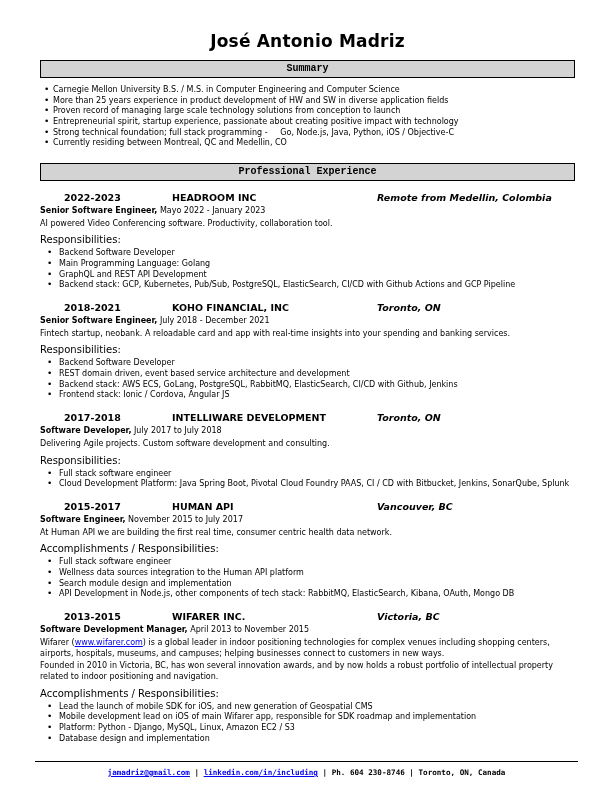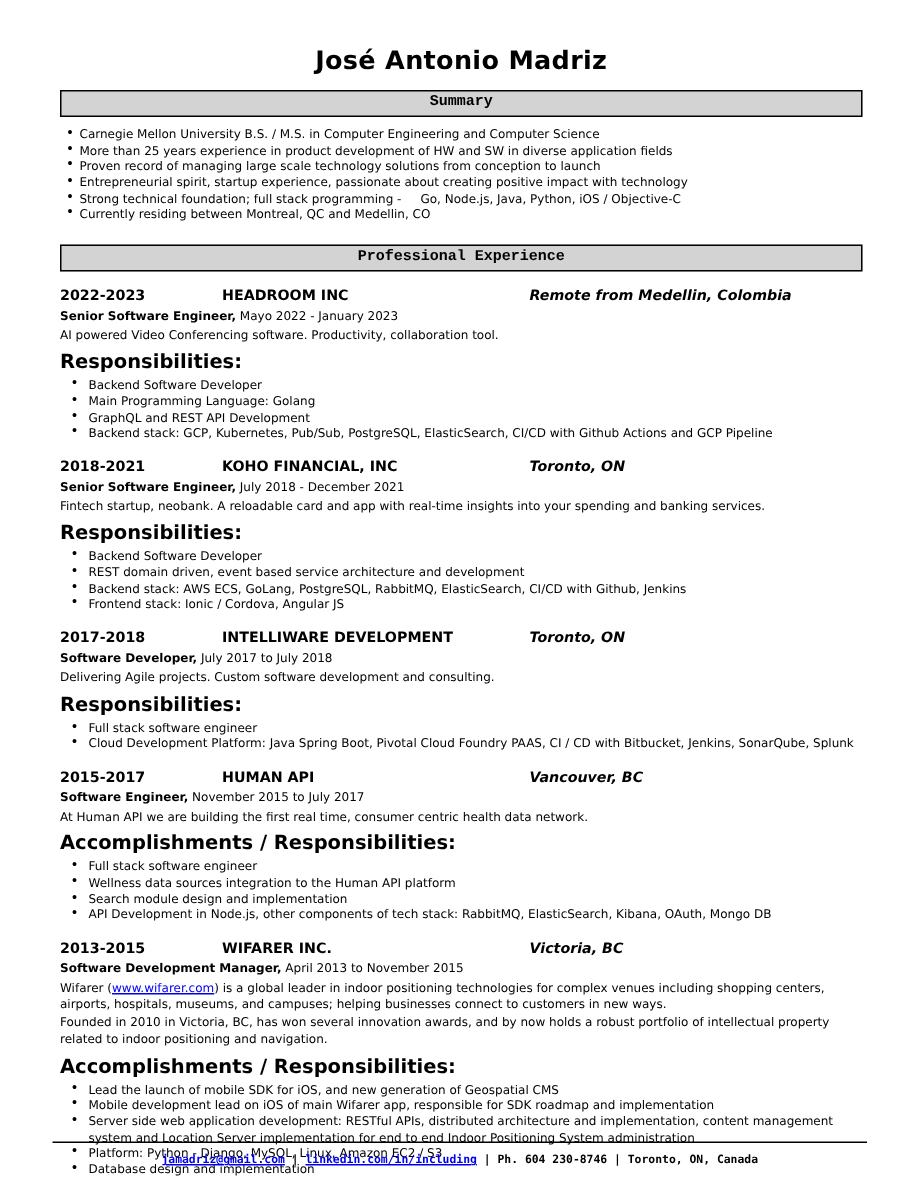--- a/index.html
+++ b/index.html
@@ -54,31 +54,32 @@
     font-size: 9px;
   }
   ul.summary-list li { padding-left: 13px; }
   ul.summary-list li::before { left: 4px; }
   .job { margin-top: 11px; margin-bottom: 9px; }
   .job-header {
     display: flex;
     font-size: 9.5px;
     font-weight: bold;
     line-height: 1.3;
+    margin-left: 24px;
   }
   .job-years  { width: 108px; flex: none; }
   .job-company{ width: 205px; flex: none; }
   .job-location { flex: 1; font-style: italic; }
   .job-role { margin-top: 2px; font-size: 8px; line-height: 1.32; }
   .job-role .role-bold { font-weight: bold; }
   .job-desc p { margin: 2px 0 0 0; font-size: 8px; line-height: 1.34; }
   .job-bullets-heading {
     margin-top: 5px;
-    font-size: 13px;
-    font-weight: bold;
+    font-size: 10px;
+    font-weight: normal;
   }
   .job .bullet-list { margin-top: 3px; }
   a.link, .link {
     color: var(--link-color, #0000EE);
     text-decoration: underline;
     cursor: pointer;
   }
   .page-footer {
     position: absolute;
     left: 35px;
@@ -210,21 +211,20 @@
       <span class="role-bold">Software Development Manager,</span><span class="role-dates"> April 2013 to November 2015</span>
     </div>
     <div class="job-desc">
           <p><span>Wifarer (</span><a class="link">www.wifarer.com</a><span>) is a global leader in indoor positioning technologies for complex venues including shopping centers, airports, hospitals, museums, and campuses; helping businesses connect to customers in new ways.</span></p>
           <p><span>Founded in 2010 in Victoria, BC, has won several innovation awards, and by now holds a robust portfolio of intellectual property related to indoor positioning and navigation.</span></p>
         </div>
     <div class="job-bullets-heading">Accomplishments / Responsibilities:</div>
     <ul class="bullet-list">
           <li>Lead the launch of mobile SDK for iOS, and new generation of Geospatial CMS</li>
           <li>Mobile development lead on iOS of main Wifarer app, responsible for SDK roadmap and implementation</li>
-          <li>Server side web application development: RESTful APIs, distributed architecture and implementation, content management system and Location Server implementation for end to end Indoor Positioning System administration</li>
           <li>Platform: Python - Django, MySQL, Linux, Amazon EC2 / S3</li>
           <li>Database design and implementation</li>
         </ul>
   </section>
 </div>
 
 </div>
 
 <div class="page-footer" id="footer-bar"><a class="link">jamadriz@gmail.com</a><span> | </span><a class="link">linkedin.com/in/including</a><span> | Ph. 604 230-8746 | Toronto, ON, Canada</span></div>
 

